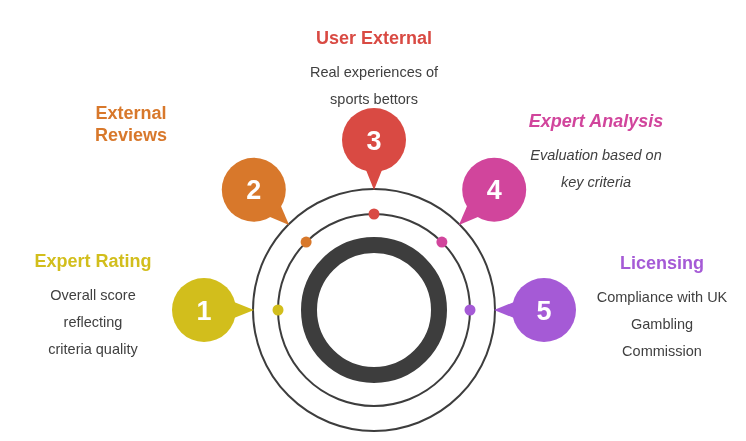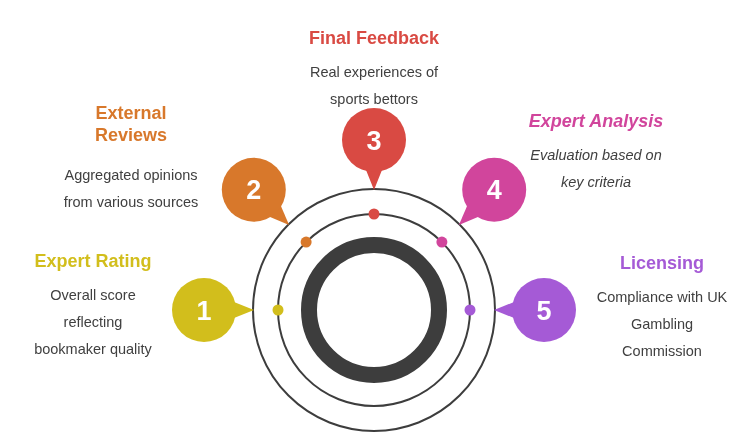--- a/index.html
+++ b/index.html
@@ -62,31 +62,29 @@
       <polygon points="524.0,298.0 524.0,322.0 494.0,310.0" fill="#a55ad6"></polygon>
       <circle cx="544" cy="310" r="32" fill="#a55ad6"></circle>
       <text x="544" y="319.5" text-anchor="middle" fill="#ffffff" font-size="27" font-weight="bold" font-family="&quot;Liberation Sans&quot;, sans-serif">5</text>
       <circle cx="470" cy="310" r="5.5" fill="#a55ad6"></circle>
     </svg>
 
   <div class="callout c1">
     <div class="callout-title" style="color: rgb(210, 190, 28);">Expert Rating</div>
     <div class="callout-desc">Overall score
 reflecting
-bookmaker quality</div>
+criteria quality</div>
   </div>
 
   <div class="callout c2">
     <div class="callout-title" style="color: rgb(216, 120, 43);">External Reviews</div>
-    <div class="callout-desc">Aggregated opinions
-from various sources</div>
   </div>
 
   <div class="callout c3">
-    <div class="callout-title" style="color: rgb(217, 74, 67);">Final Feedback</div>
+    <div class="callout-title" style="color: rgb(217, 74, 67);">User External</div>
     <div class="callout-desc">Real experiences of
 sports bettors</div>
   </div>
 
   <div class="callout c4">
     <div class="callout-title" style="color: rgb(209, 69, 156);">Expert Analysis</div>
     <div class="callout-desc">Evaluation based on
 key criteria</div>
   </div>
 

